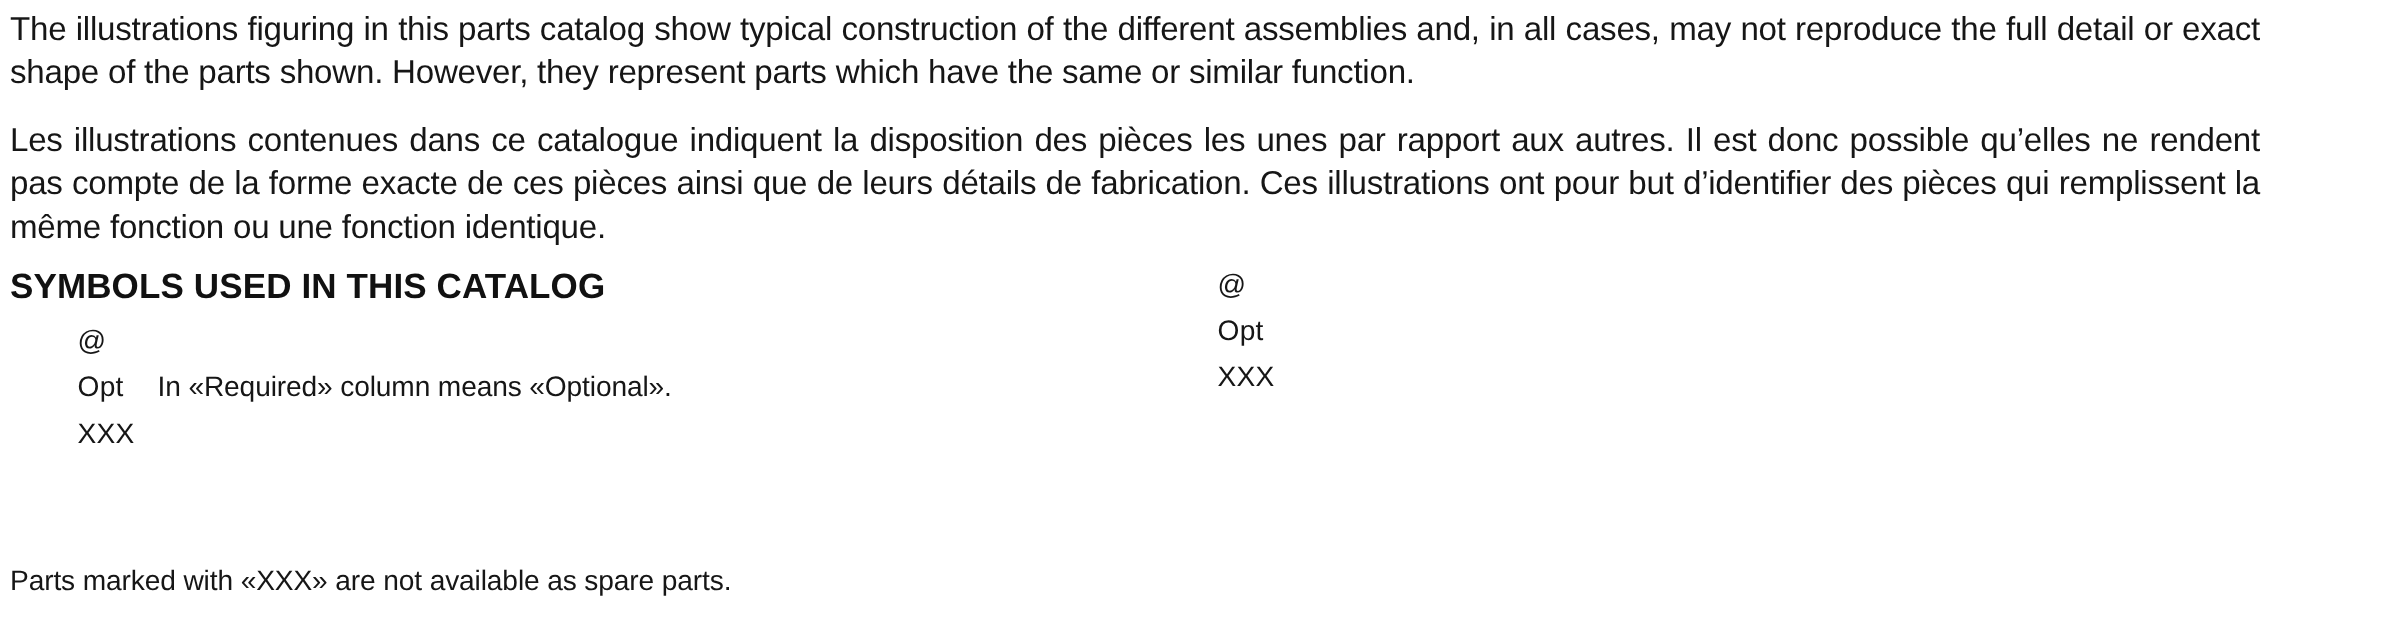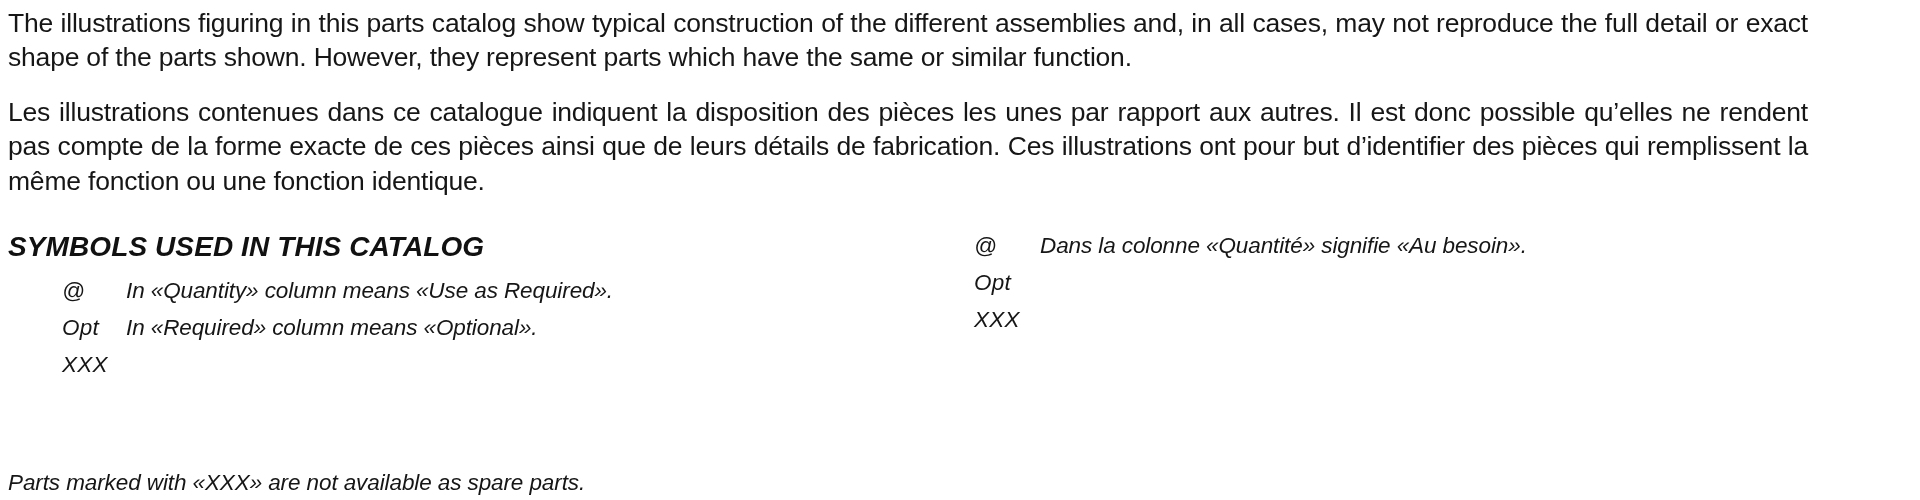--- a/index.html
+++ b/index.html
@@ -31,22 +31,21 @@
     color: #161616;
   }
   .intro-para:last-of-type {
     margin-bottom: 0;
   }
   
 
   .symbols-wrap {
     display: flex;
     flex-direction: row;
-    margin-top: 34px;
-    font-style: italic;
+    margin-top: 16px;
   }
   .symbols-col {
     width: 50%;
     box-sizing: border-box;
   }
   .symbols-col.right {
     padding-left: 10px;
   }
   .sym-heading {
     font-size: 28px;
@@ -105,38 +104,36 @@
   <p class="intro-para">The illustrations figuring in this parts catalog show typical construction of the different assemblies and, in all cases, may not reproduce the full detail or exact shape of the parts shown. However, they represent parts which have the same or similar function.</p>
   <p class="intro-para">Les illustrations contenues dans ce catalogue indiquent la disposition des pièces les unes par rapport aux autres. Il est donc possible qu’elles ne rendent pas compte de la forme exacte de ces pièces ainsi que de leurs détails de fabrication. Ces illustrations ont pour but d’identifier des pièces qui remplissent la même fonction ou une fonction identique.</p>
 
   <div class="symbols-wrap">
 
     <div class="symbols-col left">
       <h2 class="sym-heading">SYMBOLS USED IN THIS CATALOG</h2>
       <div class="sym-rows">
         <div class="sym-row">
           <div class="sym-key">@</div>
-          <div class="sym-desc">In «Quantity» column means «Use as Required».</div>
         </div>
         <div class="sym-row">
           <div class="sym-key">Opt</div>
           <div class="sym-desc">In «Required» column means «Optional».</div>
         </div>
         <div class="sym-row">
           <div class="sym-key">XXX</div>
           <div class="sym-desc">Parts marked with «XXX» are not available as spare parts.</div>
         </div>
       </div>
     </div>
 
     <div class="symbols-col right">
       <div class="sym-rows">
         <div class="sym-row">
           <div class="sym-key">@</div>
-          <div class="sym-desc nojust">Dans la colonne «Quantité» signifie «Au besoin».</div>
         </div>
         <div class="sym-row">
           <div class="sym-key">Opt</div>
         </div>
         <div class="sym-row">
           <div class="sym-key">XXX</div>
         </div>
       </div>
     </div>
 

